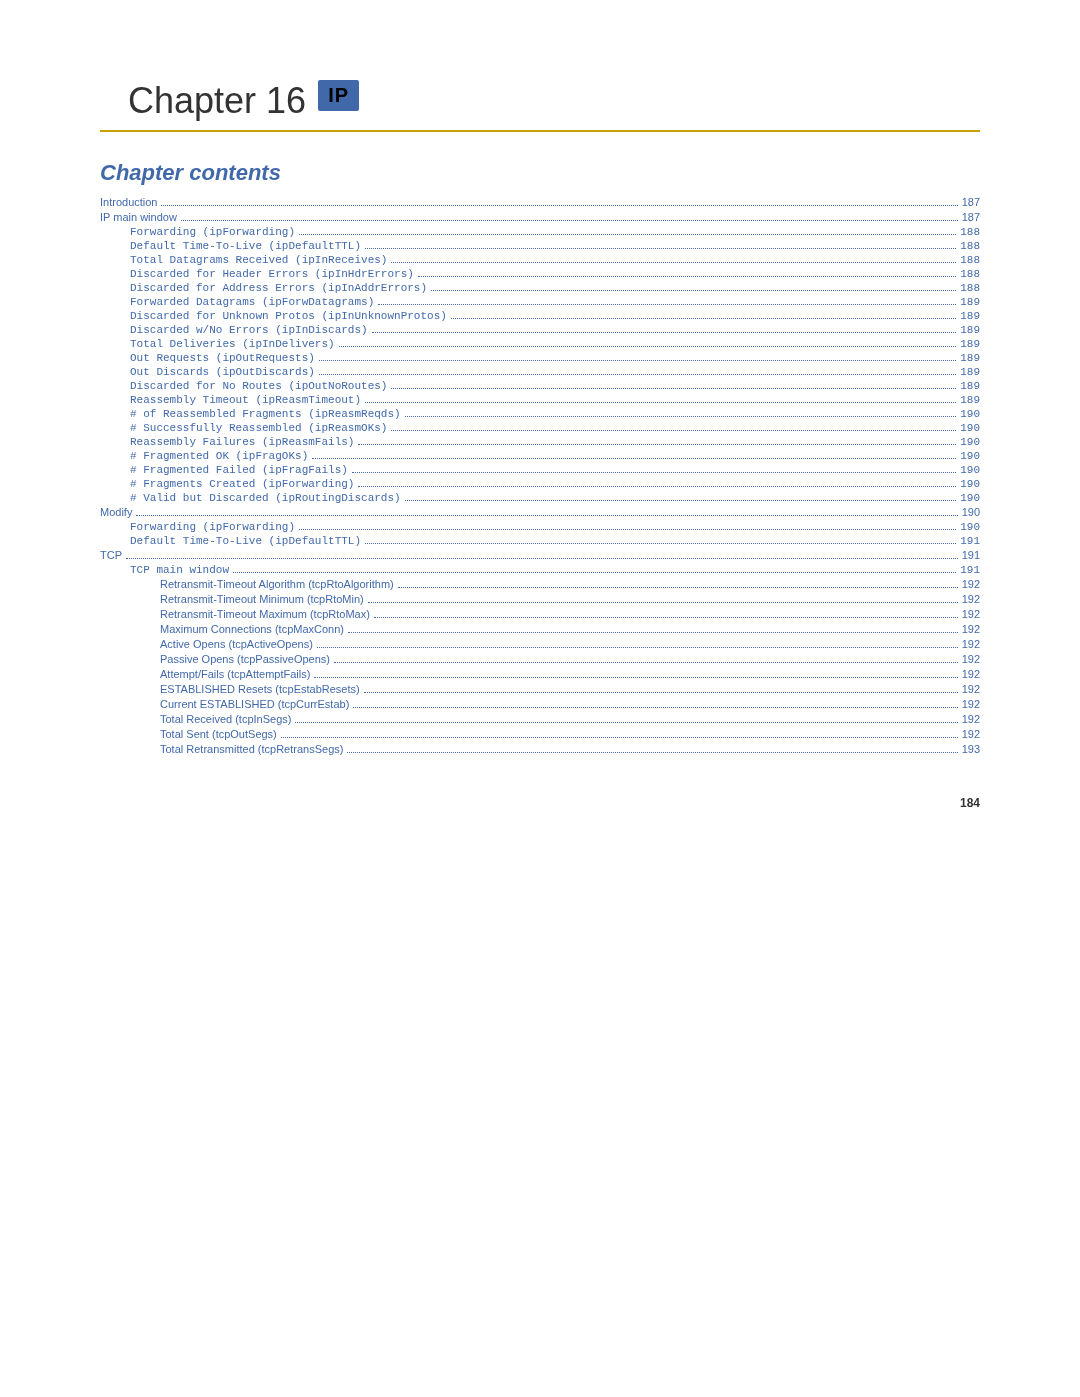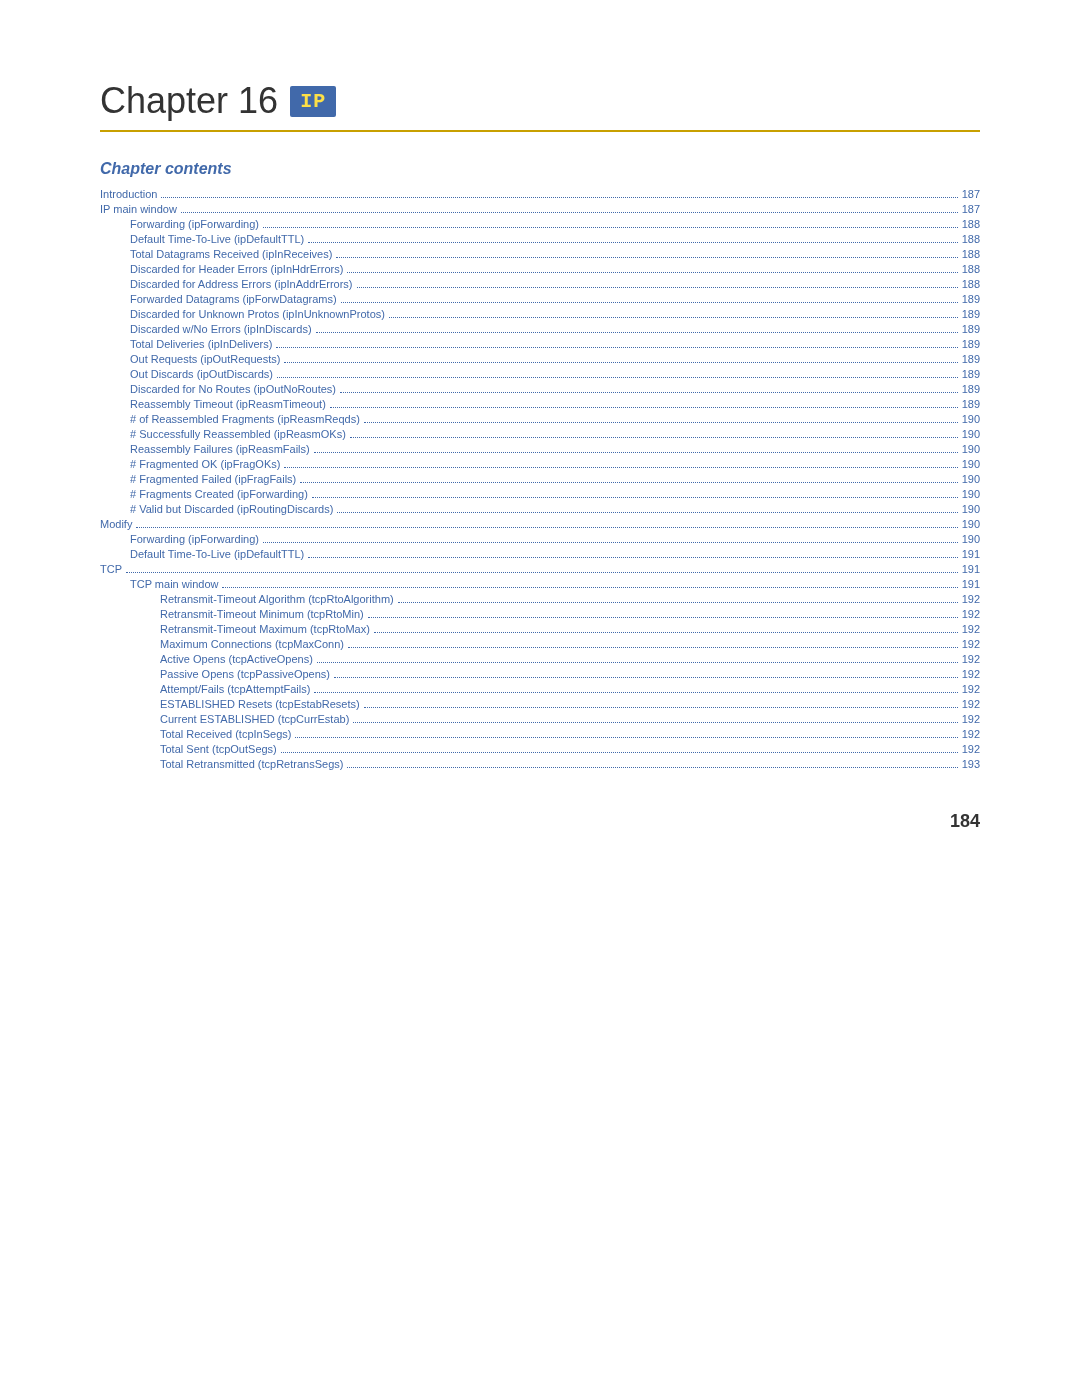--- a/index.html
+++ b/index.html
@@ -12,51 +12,51 @@
       background: #ffffff;
       font-family: Arial, Helvetica, sans-serif;
       width: 1080px;
       min-height: 1397px;
       padding: 80px 100px 80px 100px;
       color: #000000;
     }
 
     .chapter-header {
       display: flex;
-      align-items: center;
+      align-items: flex-start;
       gap: 12px;
       margin-bottom: 8px;
+      margin-left: 28px;
     }
 
     .chapter-title-text {
       font-size: 36px;
       font-weight: normal;
       color: #333333;
       font-family: Arial, Helvetica, sans-serif;
     }
 
     .chapter-badge {
       background-color: #4169aa;
-      color: #fde047;
+      color: #000000;
       font-size: 20px;
       font-weight: bold;
       padding: 4px 10px;
       border-radius: 2px;
       letter-spacing: 1px;
-      font-family: Liberation Mono, monospace;
     }
 
     .chapter-divider {
       border: none;
       border-top: 2px solid #c8a000;
       margin-bottom: 28px;
     }
 
     .chapter-contents-title {
-      font-size: 16px;
+      font-size: 22px;
       font-weight: bold;
       font-style: italic;
       color: #4169aa;
       margin-bottom: 10px;
     }
 
     .toc-entry {
       display: flex;
       align-items: baseline;
       margin-bottom: 2px;
@@ -78,26 +78,26 @@
     }
 
     .toc-page {
       font-size: 11px;
       color: #4169aa;
       white-space: nowrap;
       flex-shrink: 0;
     }
 
     .indent-1 { padding-left: 0px; }
-    .indent-2 { padding-left: 30px; }
+    .indent-2 { padding-left: 30px; font-family: Liberation Mono, monospace; }
     .indent-3 { padding-left: 60px; }
 
     .page-number-footer {
       text-align: right;
-      font-size: 18px;
+      font-size: 12px;
       font-weight: bold;
       color: #333333;
       margin-top: 40px;
       padding-right: 0;
     }
   </style>
 </head>
 <body>
 
 <div class="chapter-header">

